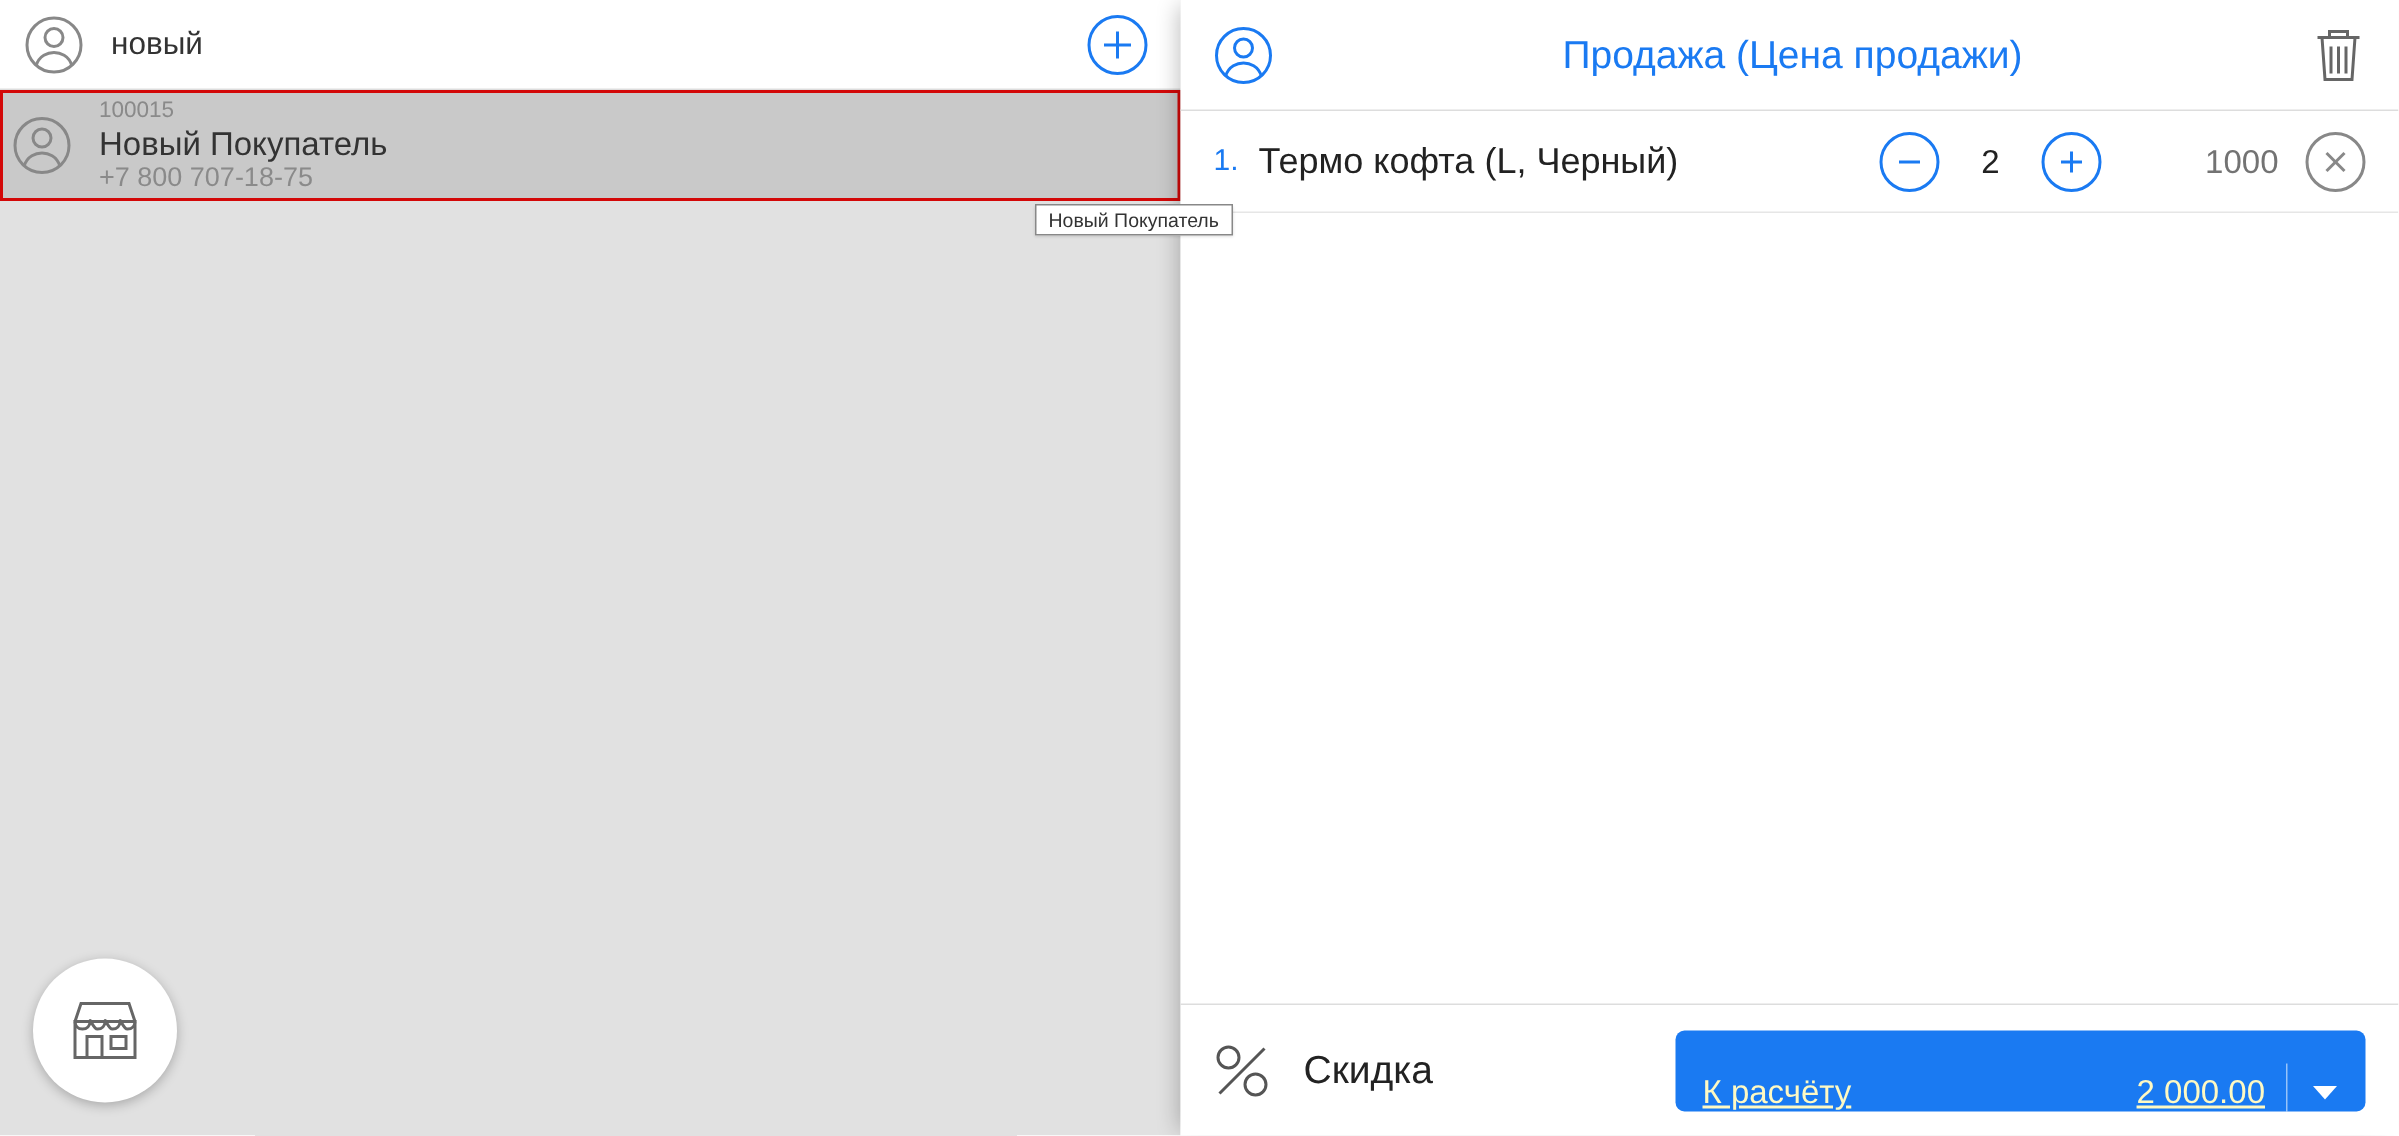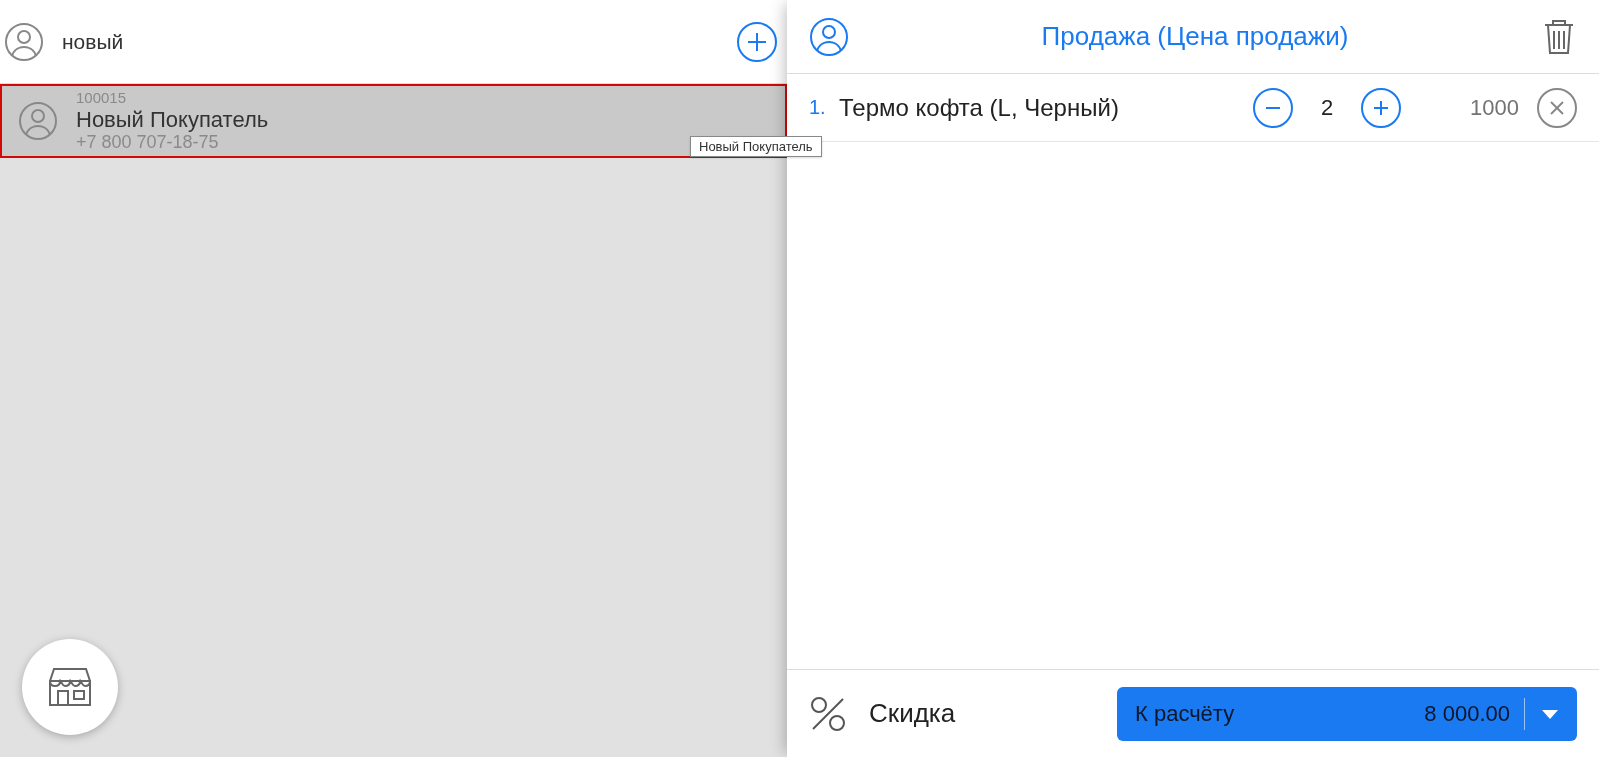--- a/index.html
+++ b/index.html
@@ -1,28 +1,28 @@
 <!DOCTYPE html>
 <html><head>
 <meta charset="utf-8">
 <style>
   * { box-sizing: border-box; margin: 0; padding: 0; }
   html, body { width: 1599px; height: 757px; font-family: Arial, Helvetica, sans-serif; overflow: hidden; background: #fff; }
   .app { display: flex; width: 100%; height: 100%; }
 
   
   .left-panel { width: 787px; height: 100%; background: #e1e1e1; position: relative; display: flex; flex-direction: column; }
-  .left-header { height: 84px; background: #fff; display: flex; align-items: center; padding: 0 4px; border-bottom: 1px solid #ddd; }
+  .left-header { height: 60px; background: #fff; display: flex; align-items: center; padding: 0 16px; border-bottom: 1px solid #ddd; }
   .left-header .avatar { margin-right: 18px; }
   .left-header .search-text { flex: 1; font-size: 21px; color: #333; }
   .left-header .add-btn { margin-right: 6px; }
 
   .customer-row {
     height: 74px; background: #c9c9c9; display: flex; align-items: center;
-    padding: 0 16px; border: 2px solid #d30808; position: relative;
+    padding: 0 6px; border: 2px solid #d30808; position: relative;
   }
   .customer-row .avatar { margin-right: 18px; }
   .customer-info { display: flex; flex-direction: column; line-height: 1.15; }
   .customer-id { font-size: 15px; color: #8a8a8a; }
   .customer-name { font-size: 22px; color: #333; }
   .customer-phone { font-size: 18px; color: #8a8a8a; }
 
   .tooltip {
     position: absolute; top: 136px; left: 690px;
     background: #fff; border: 1px solid #888; padding: 2px 8px;
@@ -51,22 +51,22 @@
   .qty-group { display: flex; align-items: center; gap: 22px; margin: 0 28px; }
   .qty-val { font-size: 22px; color: #222; min-width: 24px; text-align: center; }
   .cart-price { font-size: 22px; color: #737373; width: 90px; text-align: right; }
   .cart-remove { margin-left: 18px; }
 
   .right-footer { height: 88px; border-top: 1px solid #ddd; display: flex; align-items: center; padding: 0 22px 0 12px; gap: 6px; }
   .discount-block { display: flex; align-items: center; gap: 18px; flex: 0 0 auto; padding-left: 6px; }
   .discount-label { font-size: 26px; color: #222; }
   .checkout-btn {
     flex: 1; margin-left: auto; height: 54px; background: #1a7af2; border-radius: 6px;
-    display: flex; align-items: center; color: #0f172a; font-size: 22px;
-    padding: 0 18px; max-width: 460px;
+    display: flex; align-items: flex-end; color: #fef9c3; font-size: 22px;
+    padding: 0 18px; max-width: 460px; text-decoration: underline;
   }
   .checkout-btn .label { flex: 1; }
   .checkout-btn .amount { font-weight: 500; }
   .checkout-btn .divider { width: 1px; height: 32px; background: rgba(255,255,255,.55); margin: 0 16px 0 14px; }
   .checkout-btn .caret { display: flex; align-items: center; }
 
   
   .circle-btn { width: 40px; height: 40px; border: 2px solid #1a7af2; border-radius: 50%; display: inline-flex; align-items: center; justify-content: center; background: #fff; cursor: pointer; }
   .circle-btn.gray { border-color: #888; }
   .circle-btn svg { display: block; }
@@ -192,21 +192,21 @@
           <svg width="46" height="46" viewBox="0 0 46 46" fill="none" stroke="#555" stroke-width="2">
             <circle cx="14" cy="14" r="7"></circle>
               <circle cx="32" cy="32" r="7"></circle>
               <line x1="38" y1="8" x2="8" y2="38"></line>
           </svg>
         </span>
         <span class="discount-label">Скидка</span>
       </div>
       <div class="checkout-btn">
         <span class="label">К расчёту</span>
-        <span class="amount">8 000.00</span>
+        <span class="amount">2 000.00</span>
         <span class="divider"></span>
         <span class="caret">
           <span>
             <svg width="18" height="12" viewBox="0 0 18 12">
                 <path d="M1 1l8 9 8-9" fill="#fff"></path>
               </svg>
           </span>
         </span>
       </div>
     </div>

